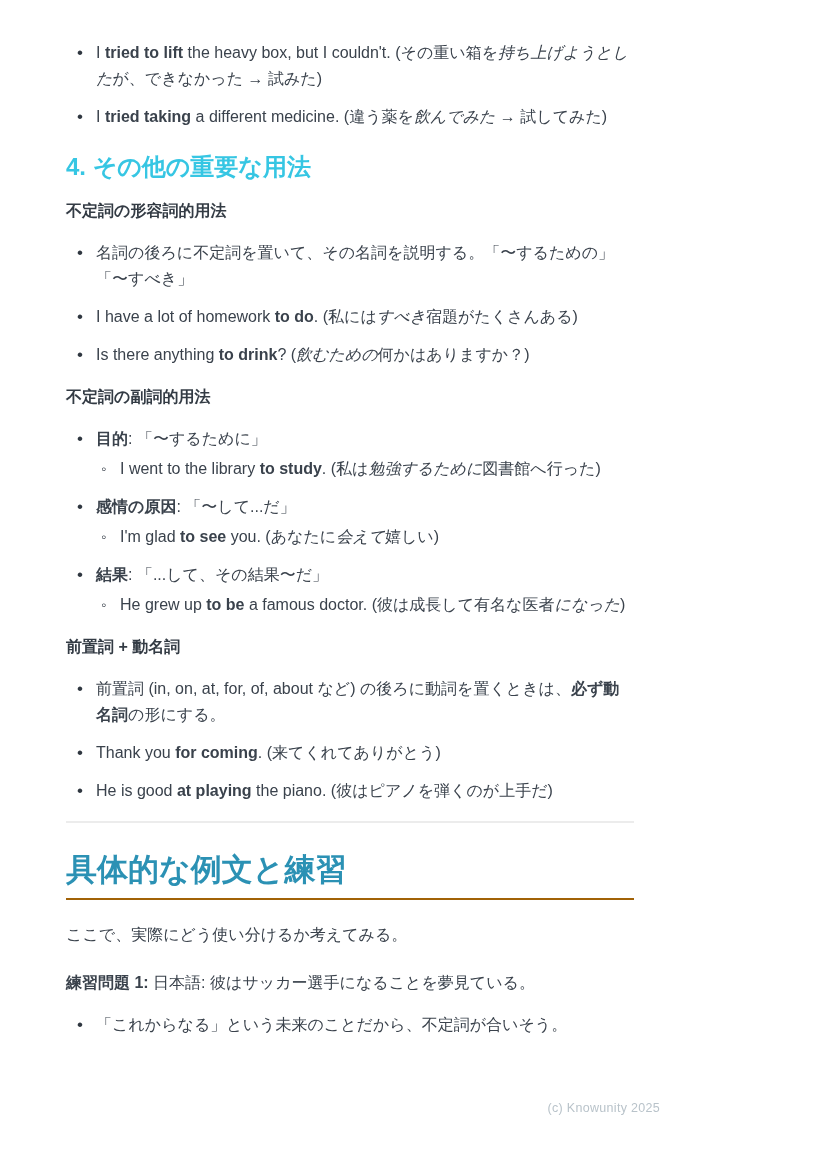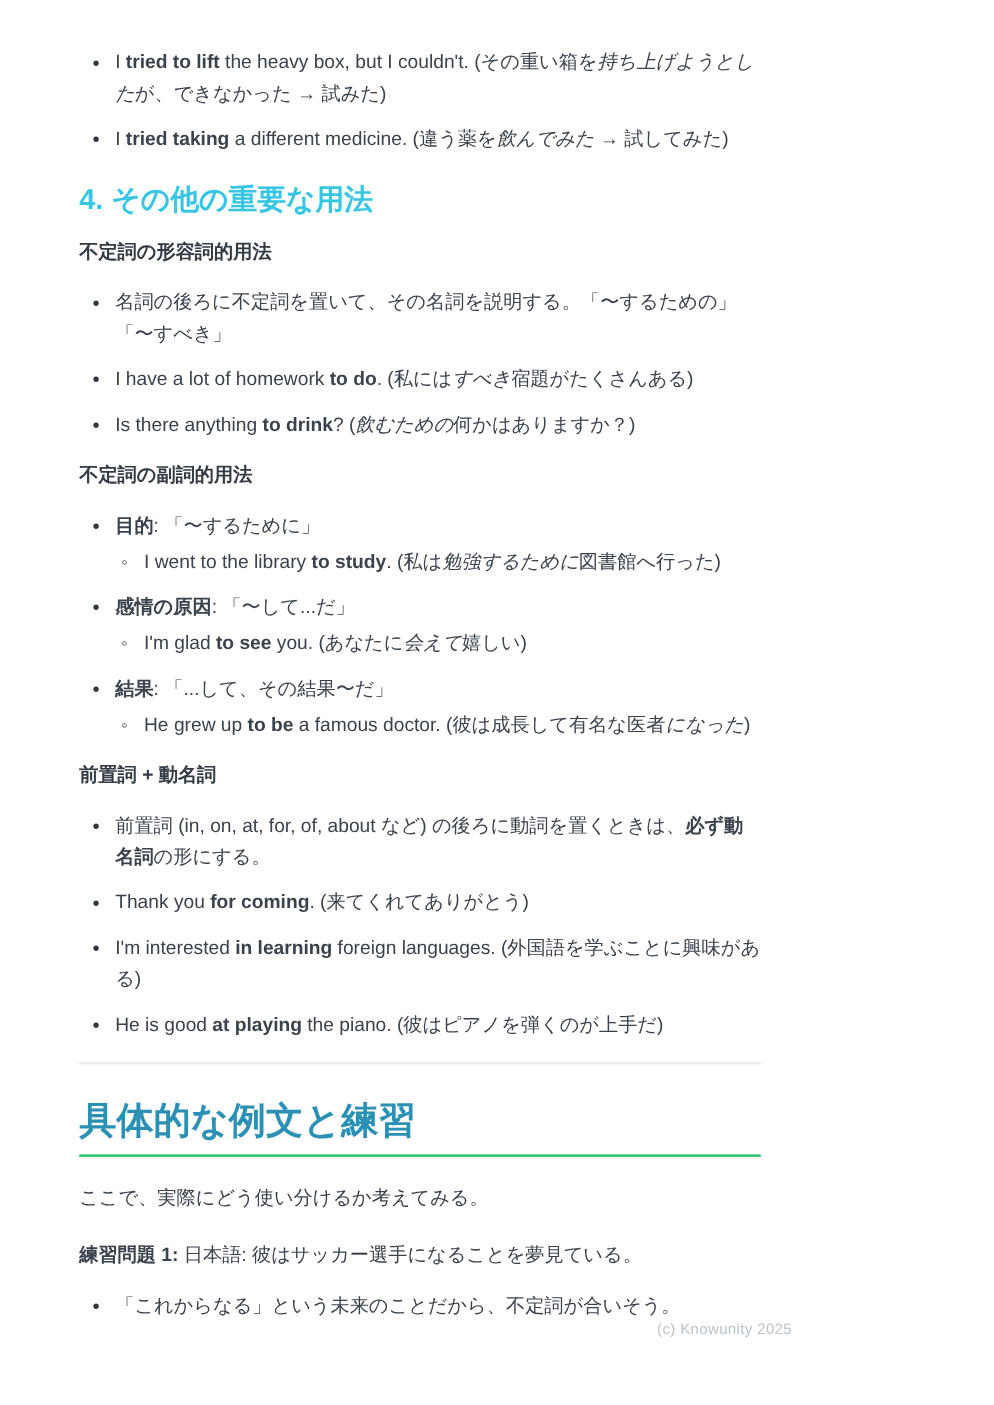--- a/index.html
+++ b/index.html
@@ -62,21 +62,21 @@
     font-weight: bold;
     color: #36c6e3;
   }
   .content h2 {
     margin: 28px 0 0 0;
     font-size: 31px;
     line-height: 38px;
     font-weight: bold;
     color: #2b91b4;
     padding-bottom: 9px;
-    border-bottom: 2px solid #22c55e;
+    border-bottom: 2px solid #a16207;
   }
   .content p { margin: 22px 0 0 0; }
   .content p.label { margin: 16px 0 0 0; font-weight: bold; color: #333b44; }
   .content hr.div-line {
     border: none;
     border-top: 2px solid #ececec;
     margin: 17px 0 0 0;
   }
   .b { font-weight: bold; }
   .i { font-style: italic; }
@@ -116,21 +116,20 @@
             <li><span class="">I'm glad </span><span class="b">to see</span><span class=""> you. (あなたに</span><span class=" i">会えて</span><span class="">嬉しい)</span></li>
           </ul></li>
         <li><span class="b">結果</span><span class="">: 「...して、その結果〜だ」</span><ul class="sub">
             <li><span class="">He grew up </span><span class="b">to be</span><span class=""> a famous doctor. (彼は成長して有名な医者</span><span class=" i">になった</span><span class="">)</span></li>
           </ul></li>
       </ul>
       <p class="label"><span class="">前置詞 + 動名詞</span></p>
       <ul>
         <li><span class="">前置詞 (in, on, at, for, of, about など) の後ろに動詞を置くときは、</span><span class="b">必ず動名詞</span><span class="">の形にする。</span></li>
         <li><span class="">Thank you </span><span class="b">for coming</span><span class="">. (来てくれてありがとう)</span></li>
-        <li><span class="">I'm interested </span><span class="b">in learning</span><span class=""> foreign languages. (外国語を学ぶことに興味がある)</span></li>
         <li><span class="">He is good </span><span class="b">at playing</span><span class=""> the piano. (彼はピアノを弾くのが上手だ)</span></li>
       </ul>
       <hr class="div-line">
       <h2><span class="">具体的な例文と練習</span></h2>
       <p><span class="">ここで、実際にどう使い分けるか考えてみる。</span></p>
       <p><span class="b">練習問題 1:</span><span class=""> 日本語: 彼はサッカー選手になることを夢見ている。</span></p>
       <ul>
         <li><span class="">「これからなる」という未来のことだから、不定詞が合いそう。</span></li>
       </ul>
     </div>

